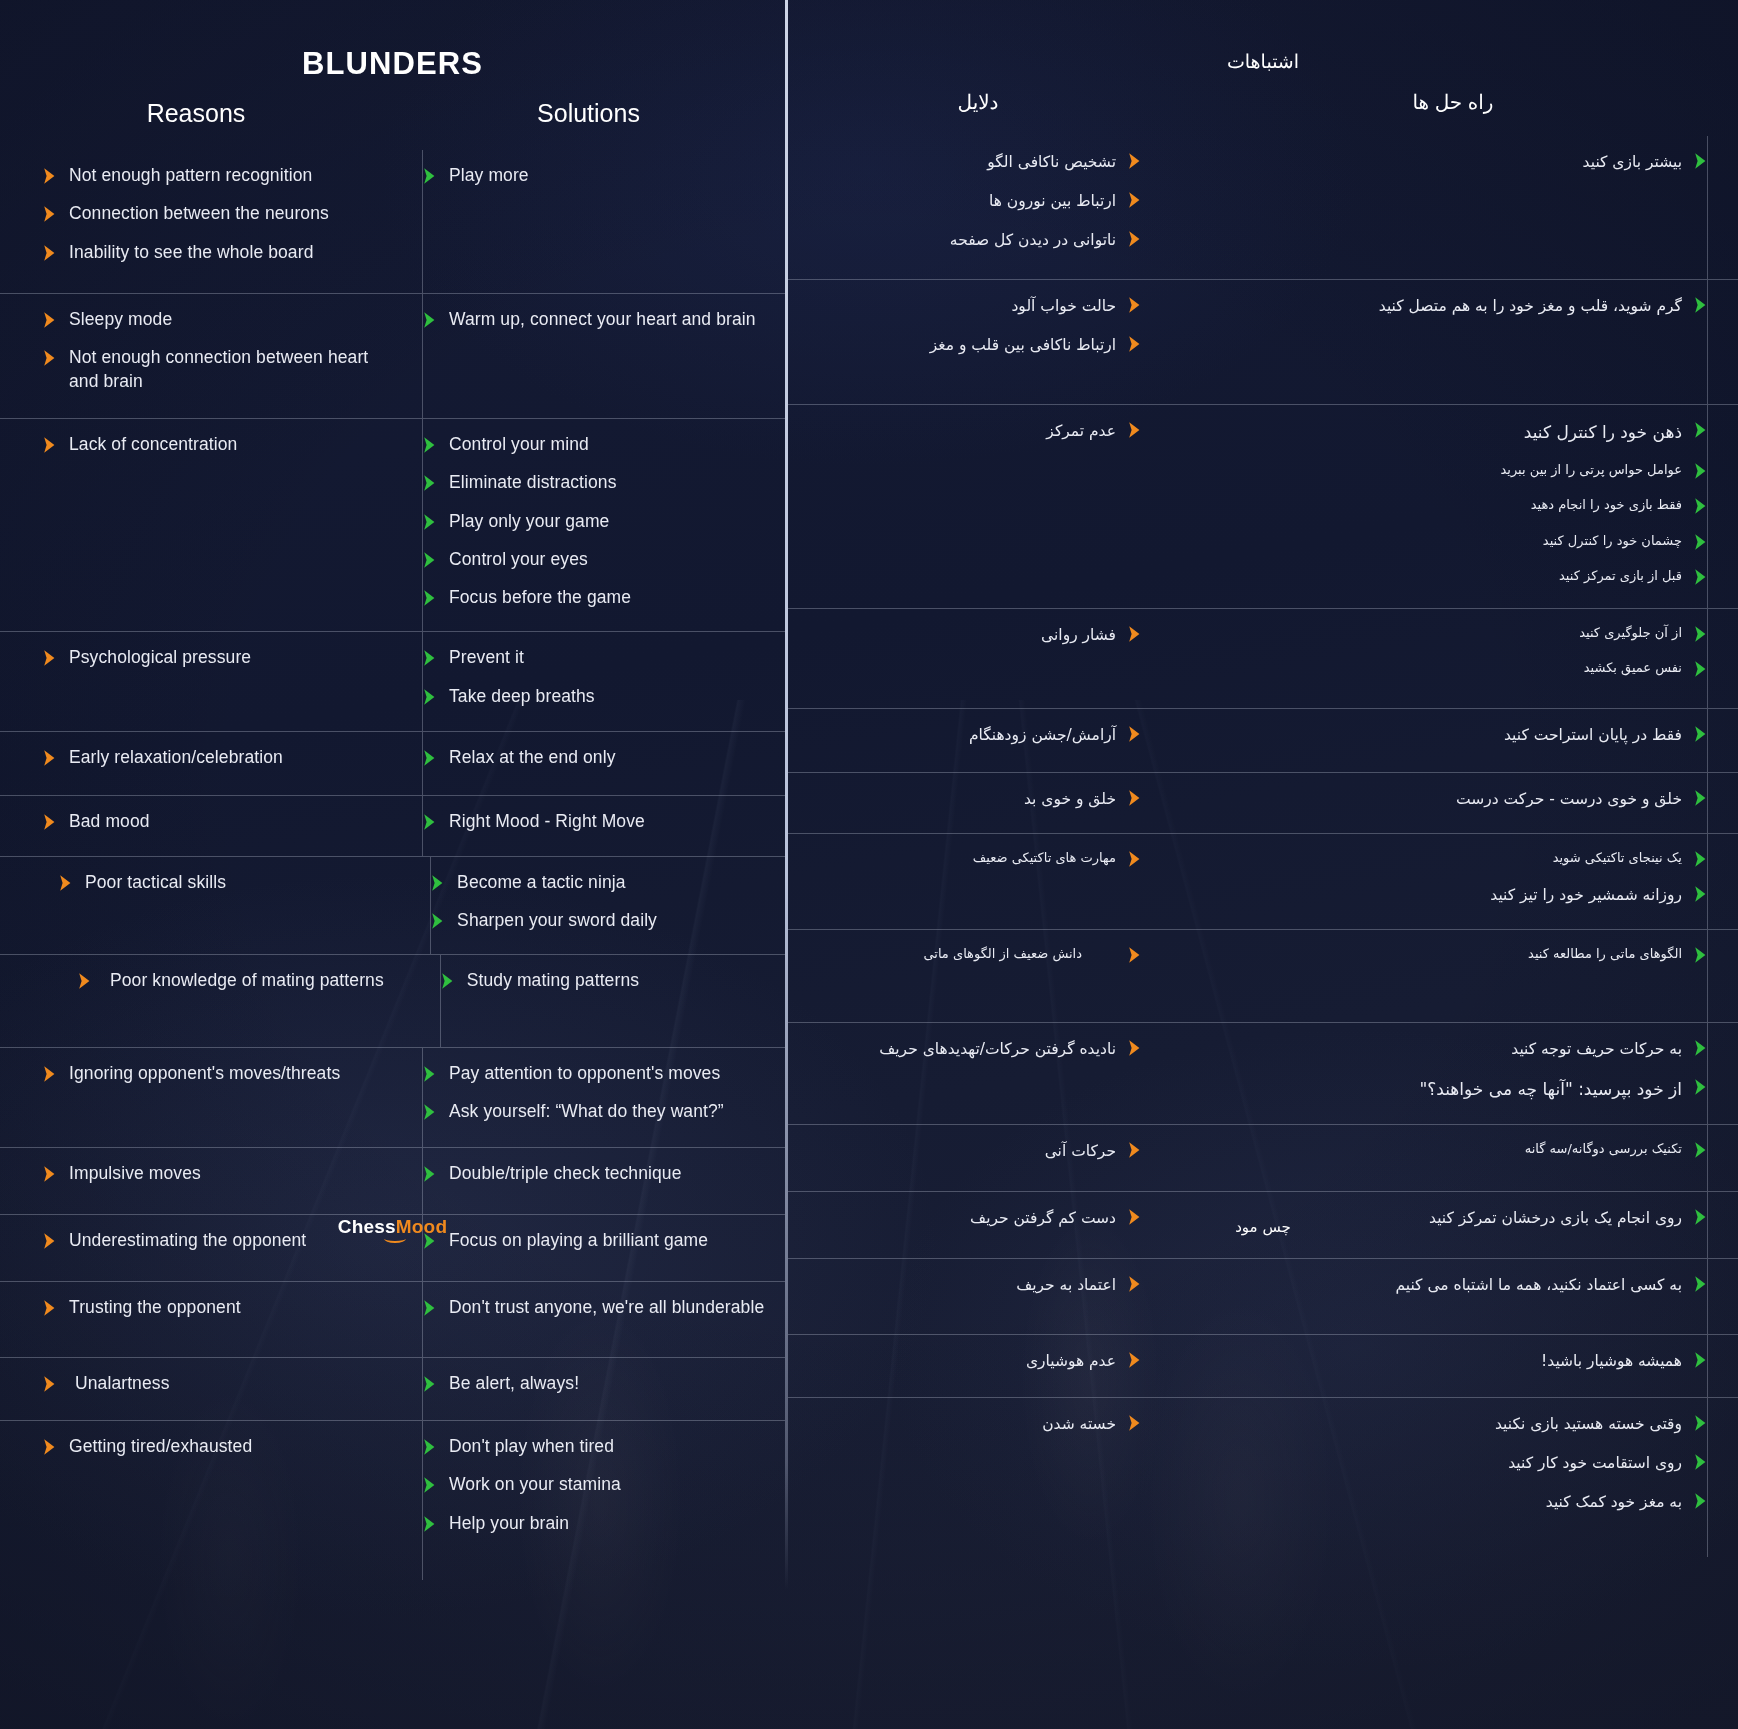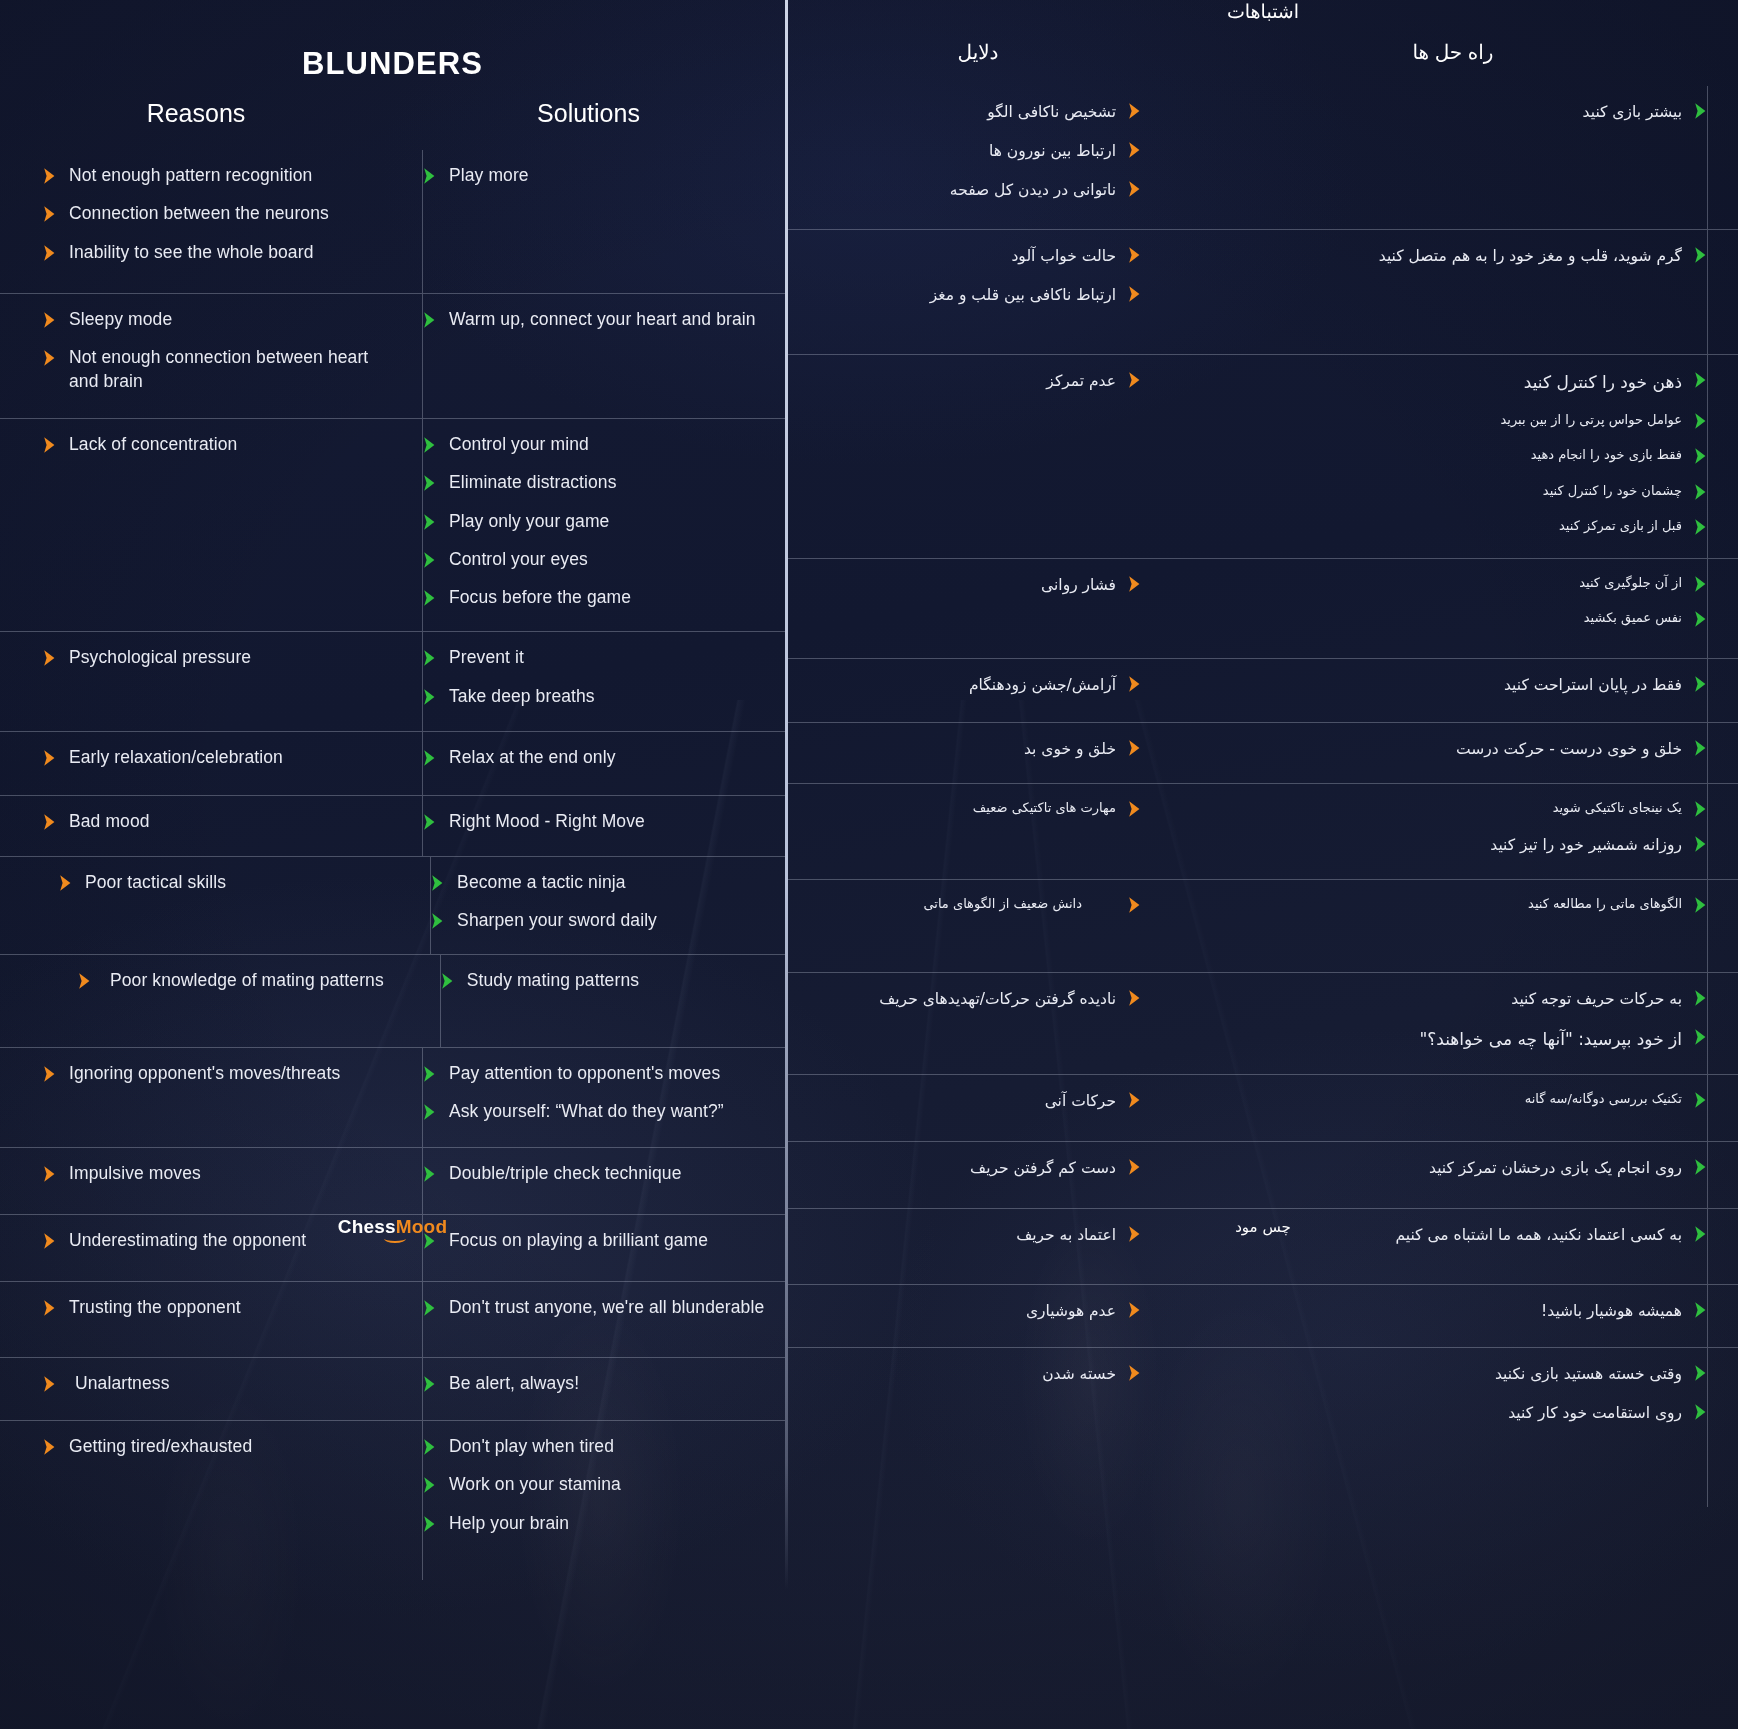--- a/index.html
+++ b/index.html
@@ -85,20 +85,21 @@
     font-weight: 700;
     letter-spacing: 1.1px;
     color: #ffffff;
     padding-top: 46px;
   }
   .main-title-fa {
     text-align: center;
     font-size: 19px;
     font-weight: 400;
     color: #ffffff;
+    padding-top: 50px;
     direction: rtl;
   }
 
   .col-heads {
     display: flex;
     margin-top: 17px;
   }
   .col-head {
     font-size: 25px;
     font-weight: 400;
@@ -1078,20 +1079,28 @@
               <span class="item-text">وقتی خسته هستید بازی نکنید</span>
             </div>
             <div class="item item-fa">
               <span class="chev">
                 <svg viewBox="0 0 15 18" aria-hidden="true">
                   <path d="M2.2 1.3 L12.4 9 L2.2 16.7 L4.6 9 Z" fill="#2fbf3f"></path>
                 </svg>
               </span>
               <span class="item-text">روی استقامت خود کار کنید</span>
             </div>
+            <div class="item item-fa">
+              <span class="chev">
+                <svg viewBox="0 0 15 18" aria-hidden="true">
+                  <path d="M2.2 1.3 L12.4 9 L2.2 16.7 L4.6 9 Z" fill="#2fbf3f"></path>
+                </svg>
+              </span>
+              <span class="item-text">به مغز خود کمک کنید</span>
+            </div>
           </div>
         </div>
       </div>
 
     <div class="footer-fa">چس مود</div>
   </section>
 
 </div>
 
 </body></html>

